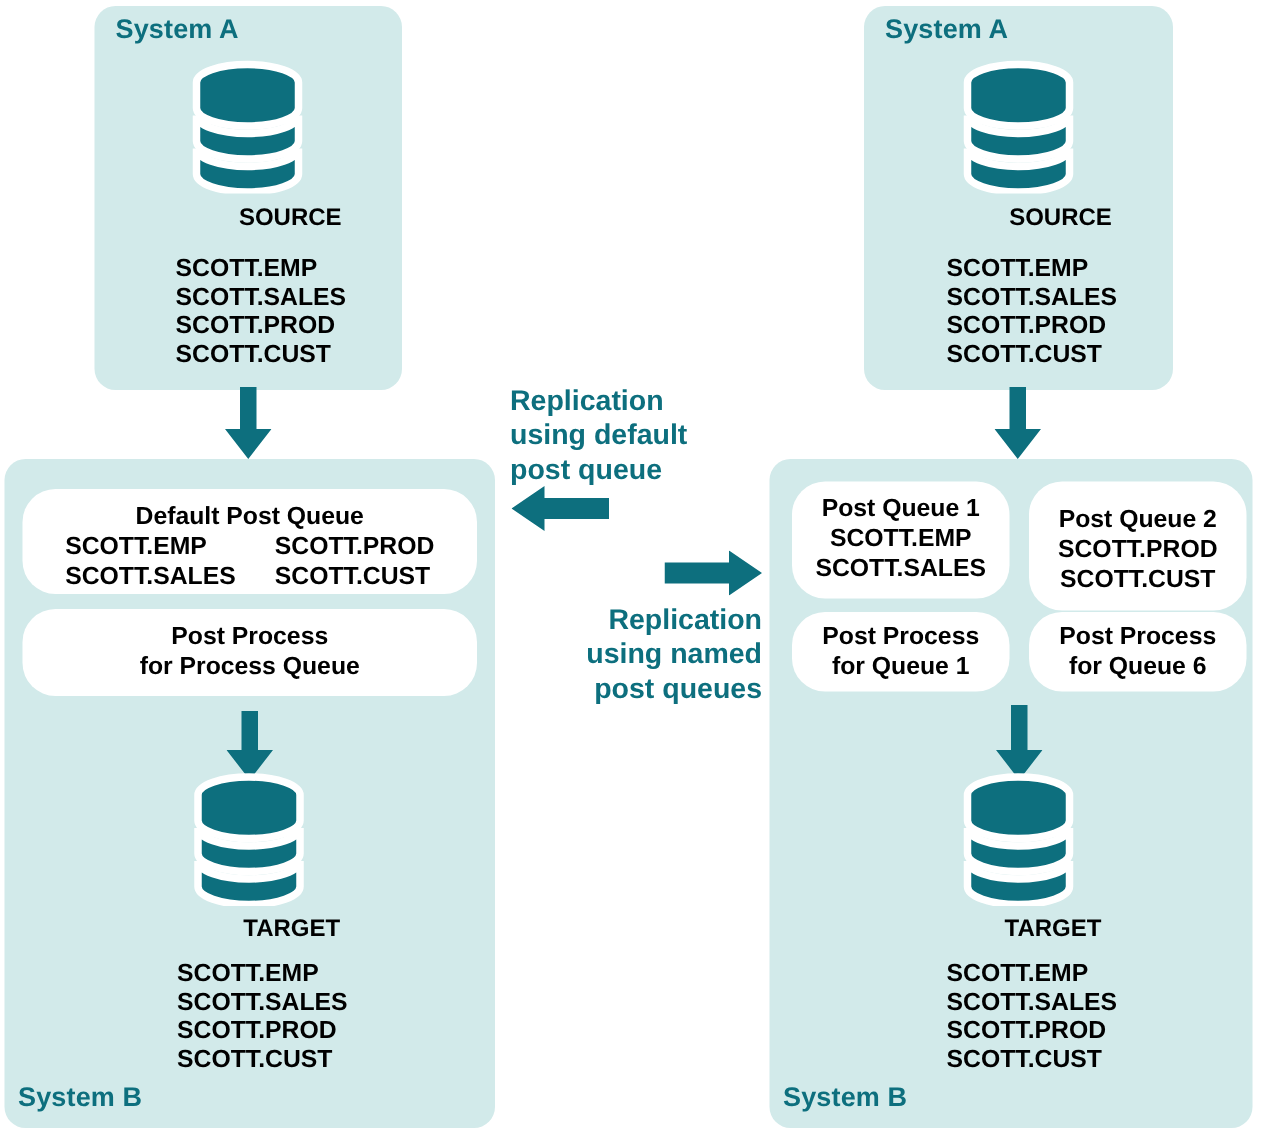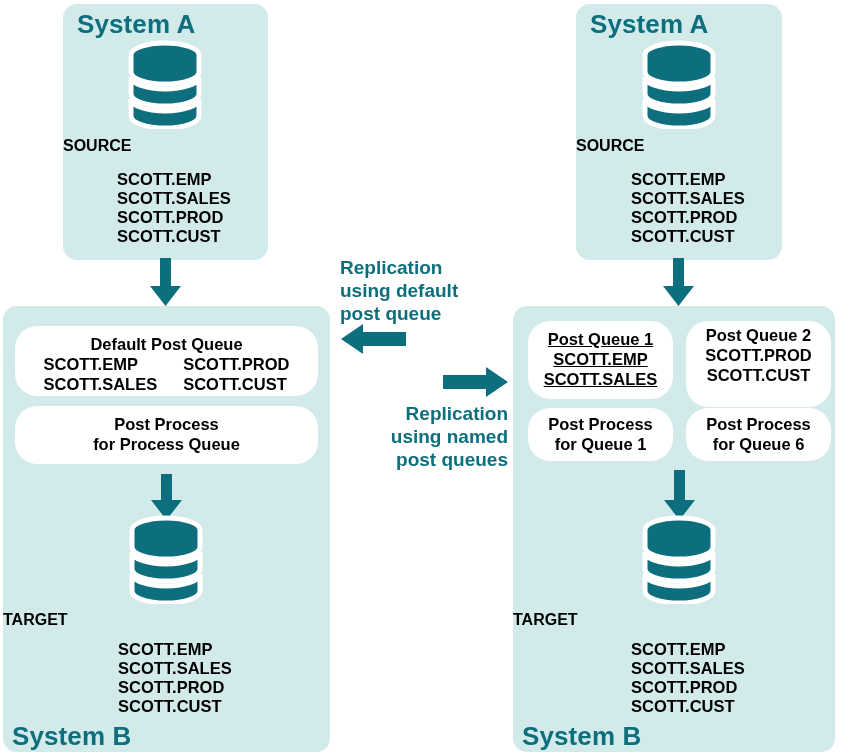--- a/index.html
+++ b/index.html
@@ -19,39 +19,41 @@
     position: absolute;
     background: #d2eaea;
     border-radius: 14px;
     box-sizing: border-box;
   }
 
   .panel-label {
     position: absolute;
     color: #0d6f7e;
     font-weight: bold;
-    font-size: 26px;
+    font-size: 18px;
     letter-spacing: 0.1px;
     white-space: nowrap;
   }
 
   
   .db-icon {
     position: absolute;
     width: 78px;
     height: 90px;
   }
   .db-icon svg { display: block; width: 100%; height: 100%; }
 
   .caption {
     position: absolute;
+    text-align: center;
     color: #000000;
     font-weight: bold;
     font-size: 16px;
     white-space: nowrap;
+    padding-left: 28px;
   }
 
   .table-list {
     position: absolute;
     color: #000000;
     font-weight: bold;
     font-size: 16.5px;
     line-height: 19px;
     white-space: nowrap;
   }
@@ -227,27 +229,27 @@
 </div>
 
 <div class="arrow" style="left:663px; top:258px; width:31px; height:48px;">
   <svg viewBox="0 0 31 48" xmlns="http://www.w3.org/2000/svg">
     <path d="M10,0 h11 v28 h10 L15.5,48 L0,28 h10 z" fill="#0d6f7e"></path>
   </svg>
 </div>
 
 <div class="panel" style="left:513px; top:306px; width:322px; height:446px;">
 
-  <div class="wbox" style="left:15px; top:15px; width:145px; height:78px; padding-top:8px;text-decoration:underline;">
+  <div class="wbox" style="left:15px; top:15px; width:145px; height:78px; padding-top:8px;">
     <div class="wbox-title">Post Queue 1</div>
     <div class="wbox-line">SCOTT.EMP</div>
     <div class="wbox-line">SCOTT.SALES</div>
   </div>
 
-  <div class="wbox" style="left:173px; top:15px; width:145px; height:86px; padding-top:4px;">
+  <div class="wbox" style="left:173px; top:15px; width:145px; height:86px; padding-top:15px;">
     <div class="wbox-title">Post Queue 2</div>
     <div class="wbox-line">SCOTT.PROD</div>
     <div class="wbox-line">SCOTT.CUST</div>
   </div>
 
   <div class="wbox" style="left:15px; top:102px; width:145px; height:53px; padding-top:6px;">
     <div class="wbox-line">Post Process</div>
     <div class="wbox-line">for Queue 1</div>
   </div>
 

